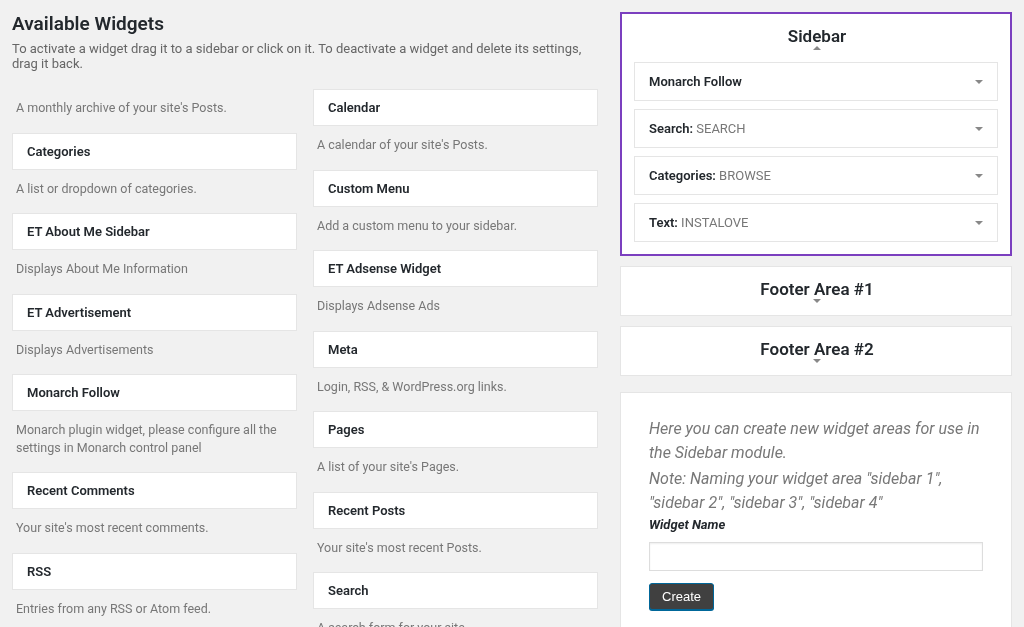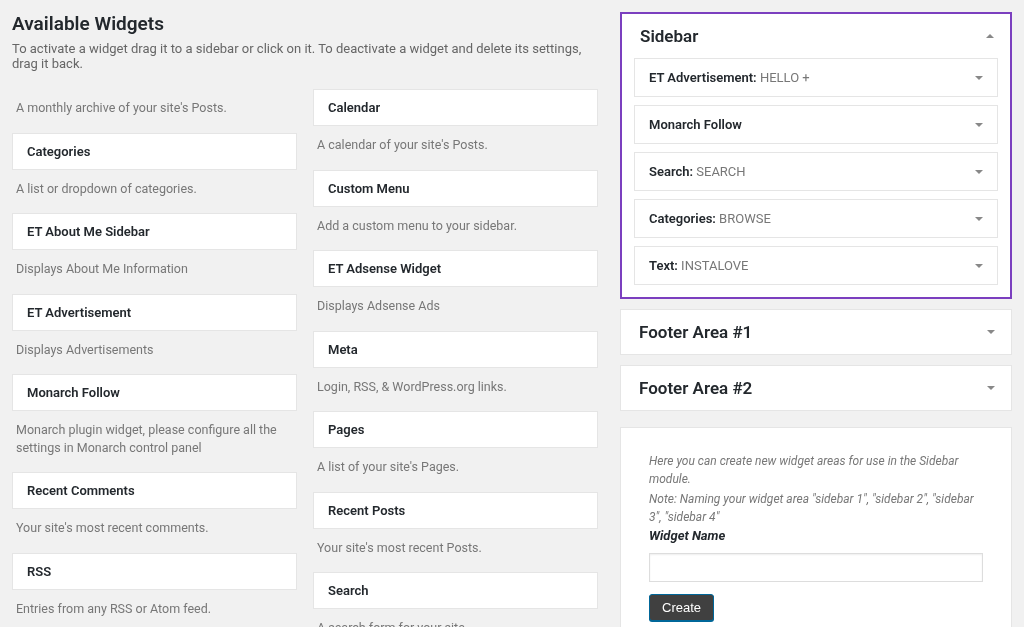--- a/index.html
+++ b/index.html
@@ -62,24 +62,25 @@
     }
     .sidebar-box {
       background: #fff;
       border: 1px solid #e5e5e5;
     }
     .sidebar-box.highlighted {
       border: 2px solid #7b3fbf;
     }
     .sidebar-head {
       display: flex;
-      justify-content: space-between;
+      justify-content: flex-start;
       align-items: center;
       padding: 12px 16px 12px 18px;
       cursor: pointer;
+      flex-direction: column;
     }
     .sidebar-title {
       font-size: 17px;
       font-weight: 600;
       color: #23282d;
     }
     .caret {
       width: 0; height: 0;
       border-left: 4px solid transparent;
       border-right: 4px solid transparent;
@@ -111,21 +112,21 @@
       color: #777;
     }
     .create-box {
       background: #fff;
       border: 1px solid #e5e5e5;
       padding: 24px 28px 28px 28px;
       margin-top: 6px;
     }
     .create-note {
       font-style: italic;
-      font-size: 12px;
+      font-size: 16px;
       color: #777;
       line-height: 1.5;
       margin-bottom: 2px;
     }
     .create-label {
       font-weight: bold;
       font-style: italic;
       font-size: 13px;
       color: #23282d;
       margin-bottom: 10px;
@@ -222,24 +223,20 @@
   <div class="right-col">
     <div class="sidebar-areas">
 
       <div class="sidebar-box highlighted">
         <div class="sidebar-head">
           <span class="sidebar-title">Sidebar</span>
           <span class="caret up"></span>
         </div>
         <div class="sidebar-widgets" id="sidebar-widgets">
             <div class="placed-widget">
-              <div><span class="label">ET Advertisement:</span><span class="suffix"> HELLO +</span></div>
-              <span class="caret down"></span>
-            </div>
-            <div class="placed-widget">
               <div><span class="label">Monarch Follow</span><span class="suffix"></span></div>
               <span class="caret down"></span>
             </div>
             <div class="placed-widget">
               <div><span class="label">Search:</span><span class="suffix"> SEARCH</span></div>
               <span class="caret down"></span>
             </div>
             <div class="placed-widget">
               <div><span class="label">Categories:</span><span class="suffix"> BROWSE</span></div>
               <span class="caret down"></span>

